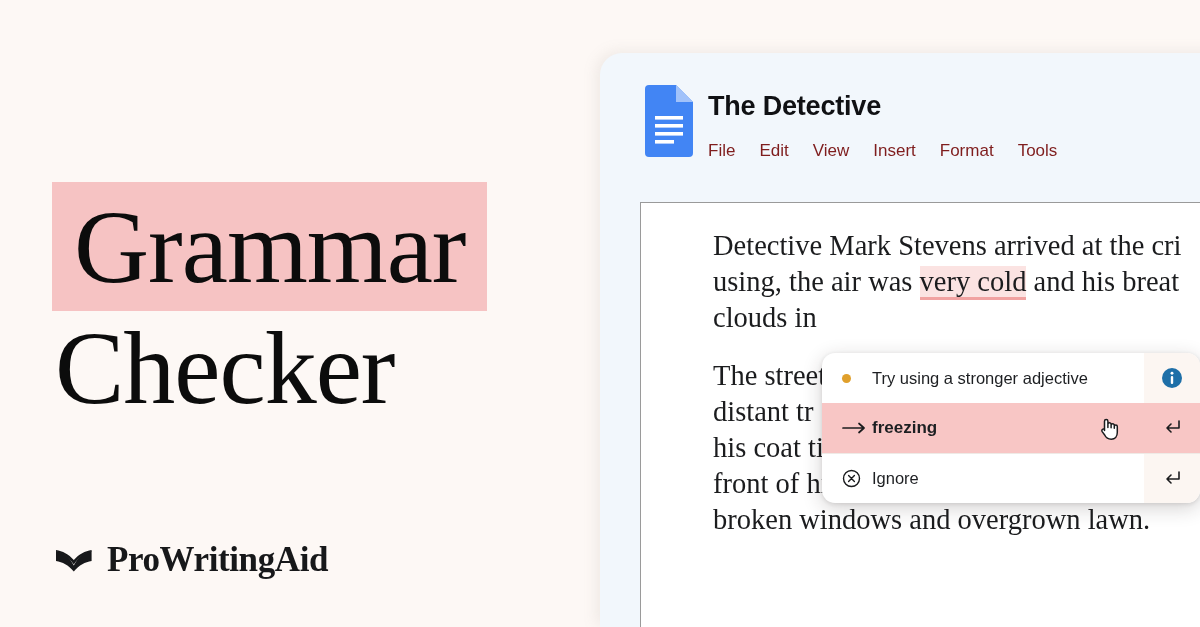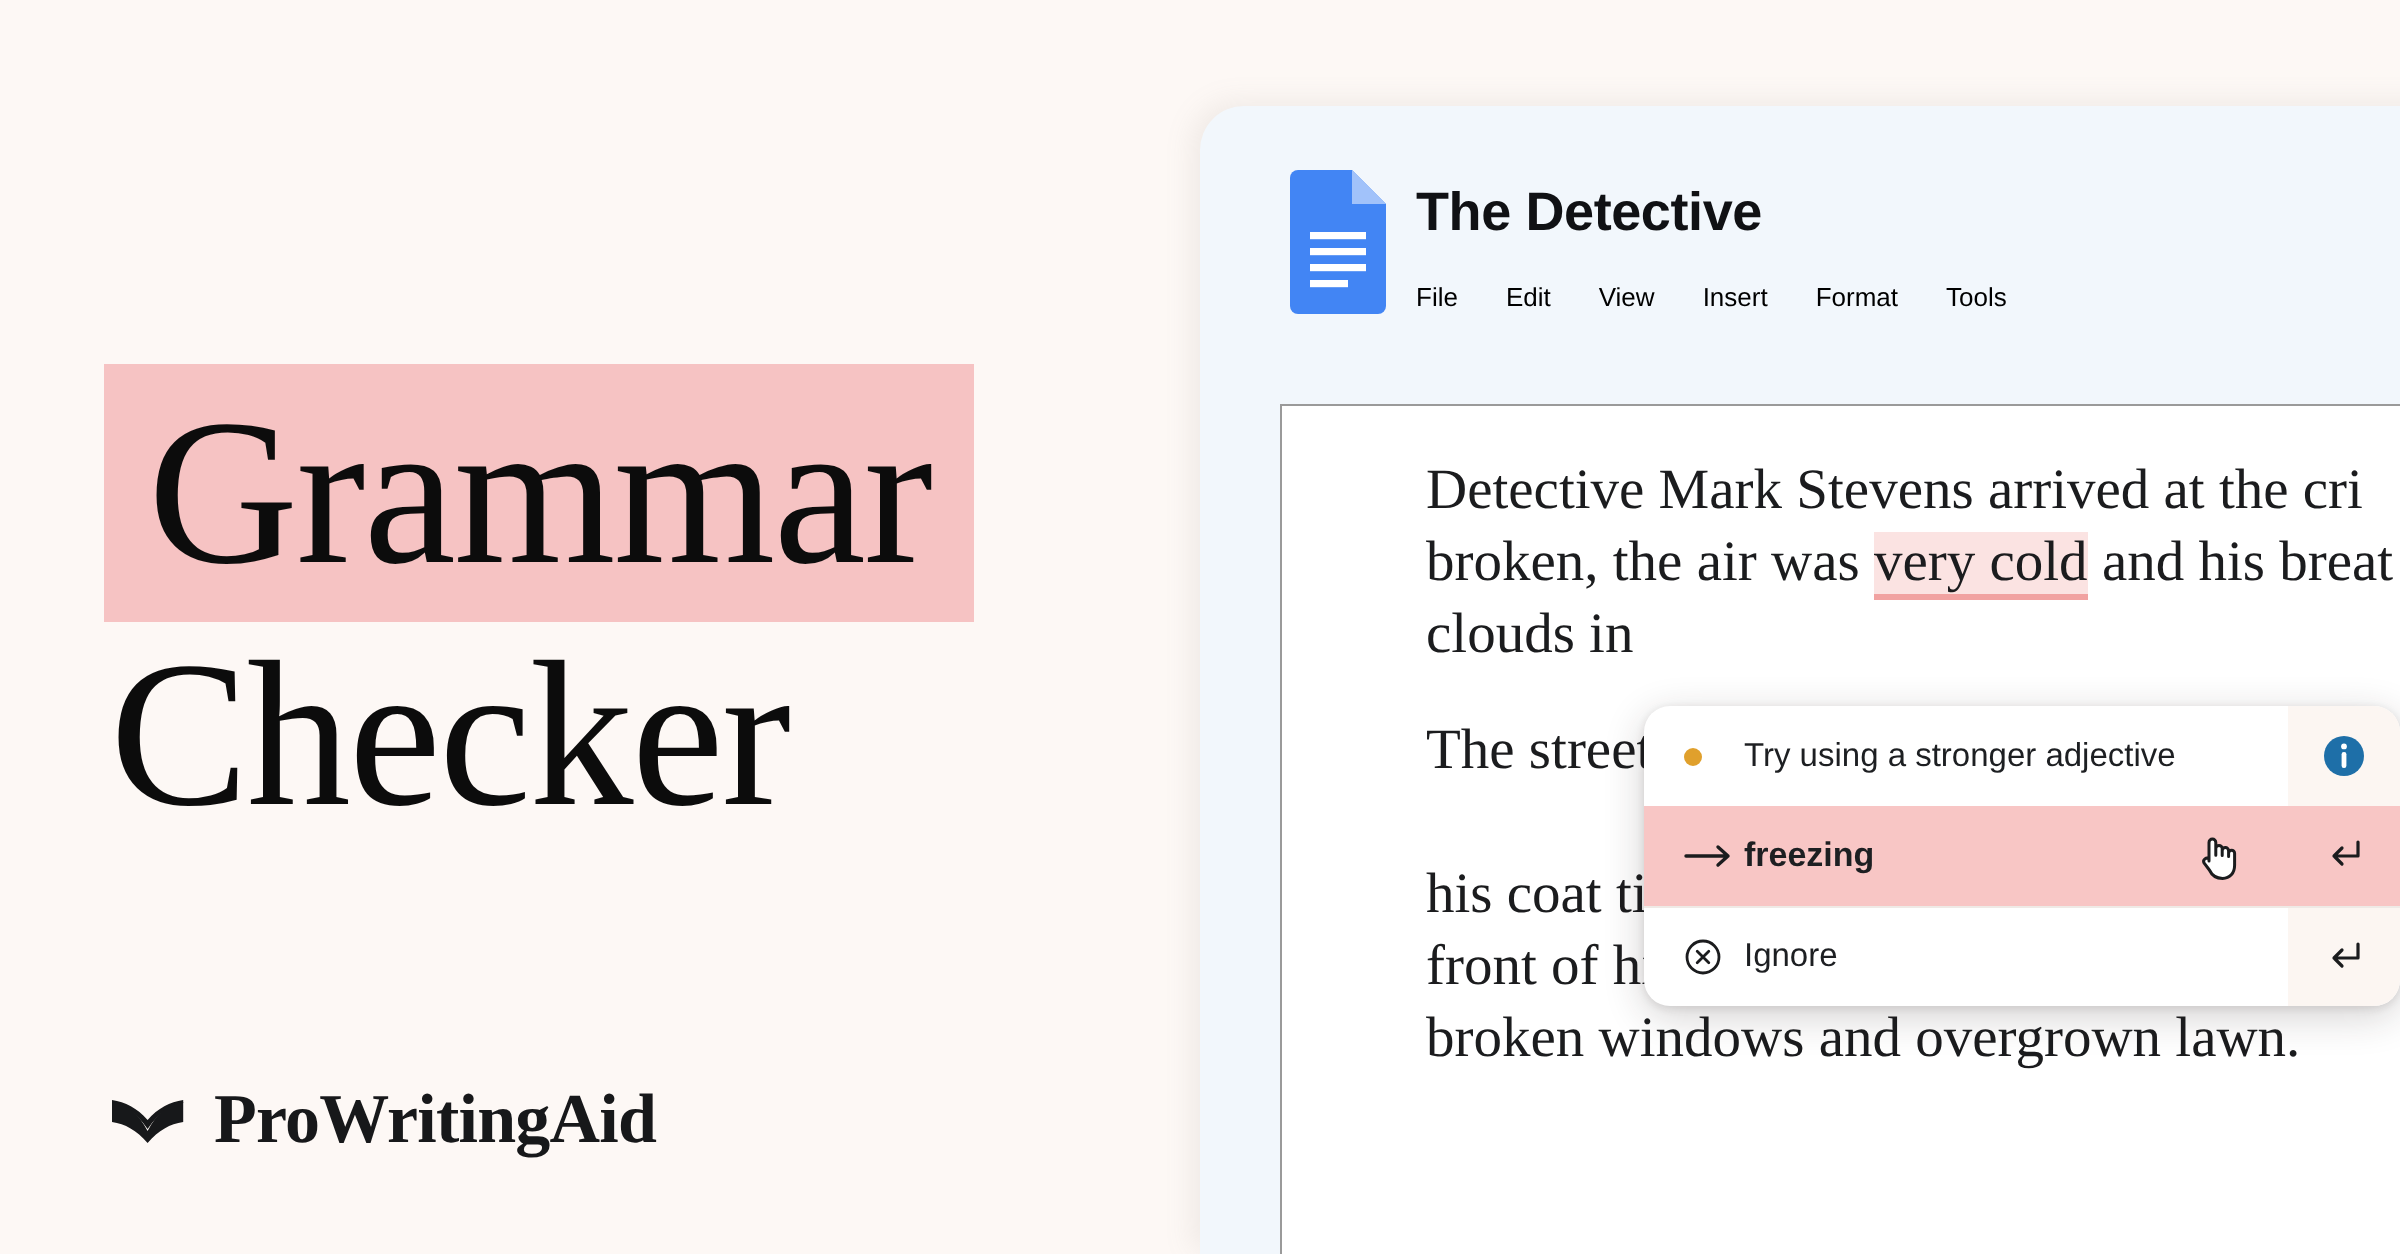--- a/index.html
+++ b/index.html
@@ -45,21 +45,21 @@
   }
 
   
   #doc-header{position:absolute;left:41px;top:32px;display:flex;align-items:flex-start;gap:11px;}
   #doc-icon{width:56px;height:72px;display:block;flex:none;}
   #doc-title{
     font-size:27px;font-weight:700;color:#101114;letter-spacing:-0.2px;
     margin:0 0 0 0;padding-top:8px;line-height:1;
   }
   #doc-menubar{display:flex;gap:24px;margin-top:22px;}
-  .menu-item{font-size:13px;color:#000000;font-weight:400;line-height:1;}
+  .menu-item{font-size:17px;color:#7f1d1d;font-weight:400;line-height:1;}
 
   
   #doc-page{
     position:absolute;left:40px;top:149px;width:640px;height:430px;
     background:#ffffff;border:1px solid #9a9a9a;border-right:none;border-bottom:none;
     overflow:hidden;
   }
   #doc-body{
     position:absolute;left:72px;top:25px;width:560px;
     font-family:"Liberation Serif", serif;
@@ -142,26 +142,26 @@
         <span class="menu-item">Format</span>
         <span class="menu-item">Tools</span>
       </div>
     </div>
   </div>
 
   <div id="doc-page">
     <div id="doc-body">
       <p>
         <span>Detective Mark Stevens arrived at the cri</span><br>
-        <span>broken, the air was </span><span class="hl-error">very cold</span><span> and his breat</span><br>
+        <span>using, the air was </span><span class="hl-error">very cold</span><span> and his breat</span><br>
         <span>clouds in</span>
       </p>
       <p>
         <span>The street</span><br>
-        <br>
+        <span>distant tr</span><br>
         <span>his coat tighter around himself and glan</span><br>
         <span>front of him, the house was dark and for</span><br>
         <span>broken windows and overgrown lawn.</span>
       </p>
     </div>
   </div>
 
 </div>
 
 <div id="suggestion-card">

